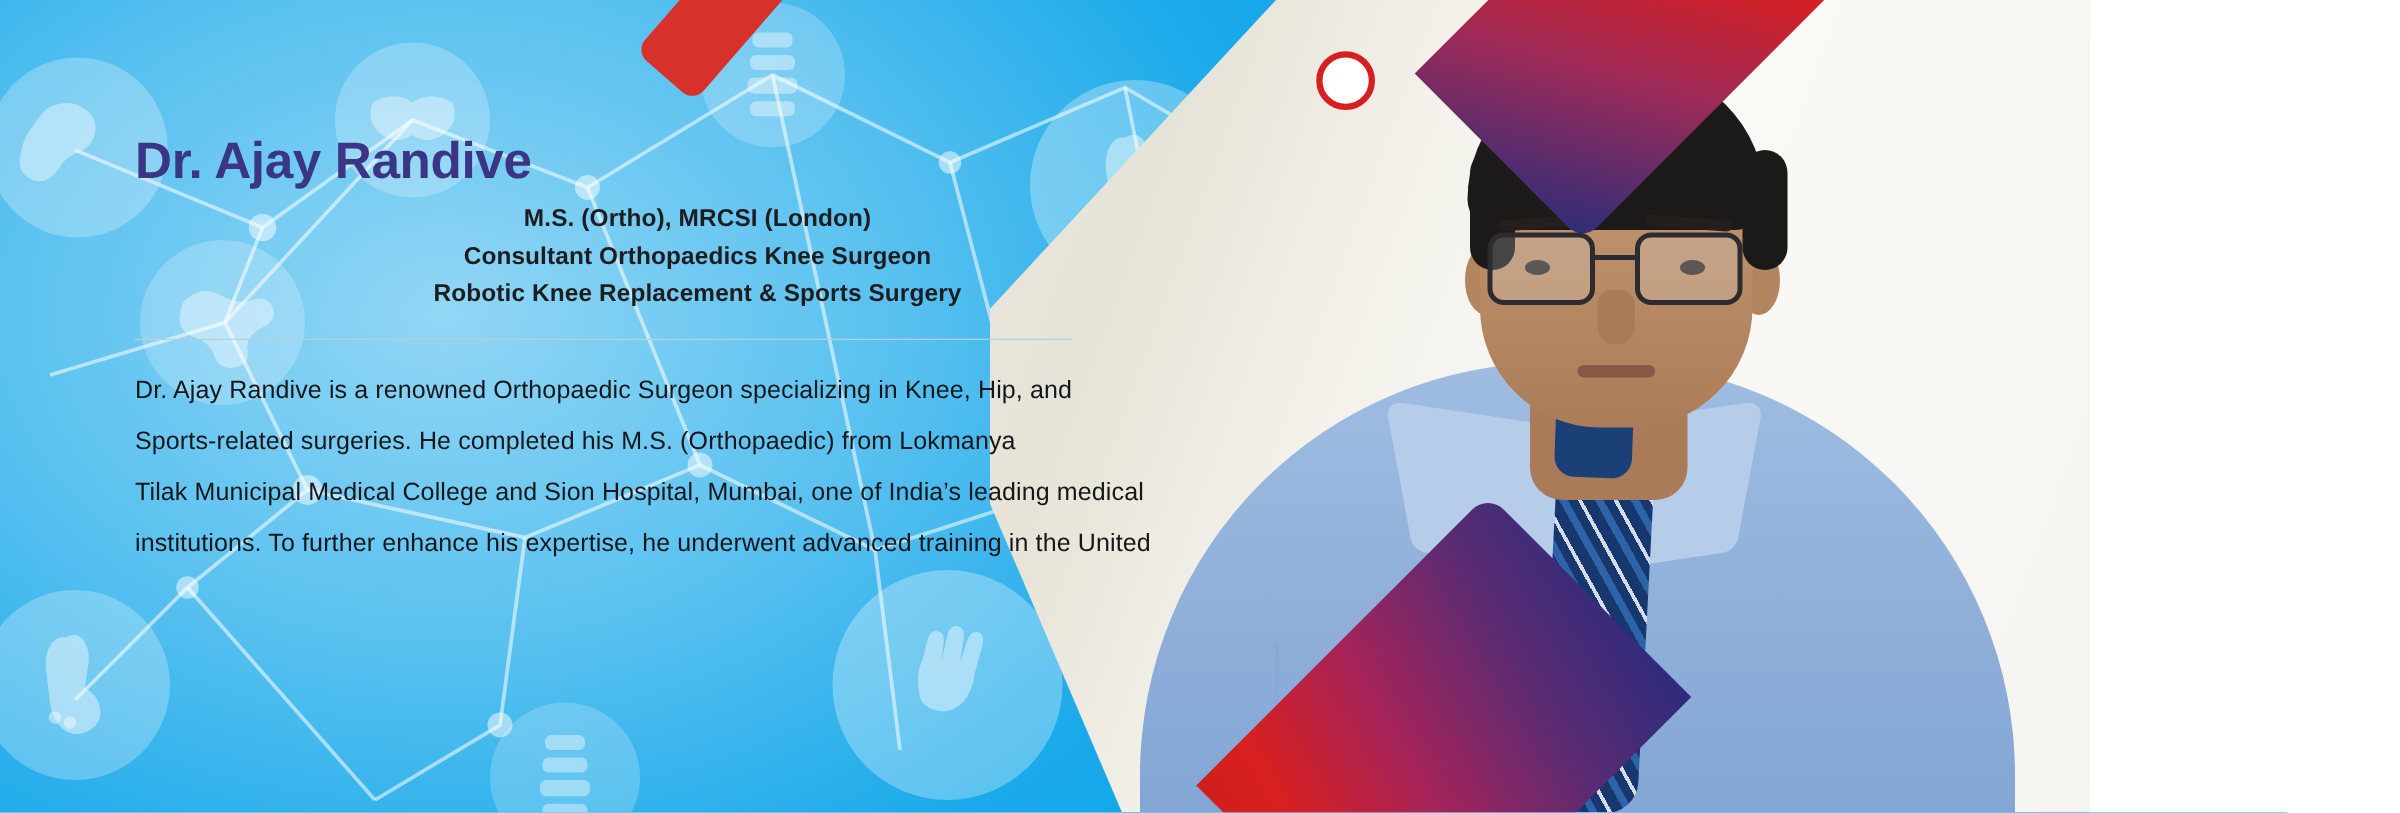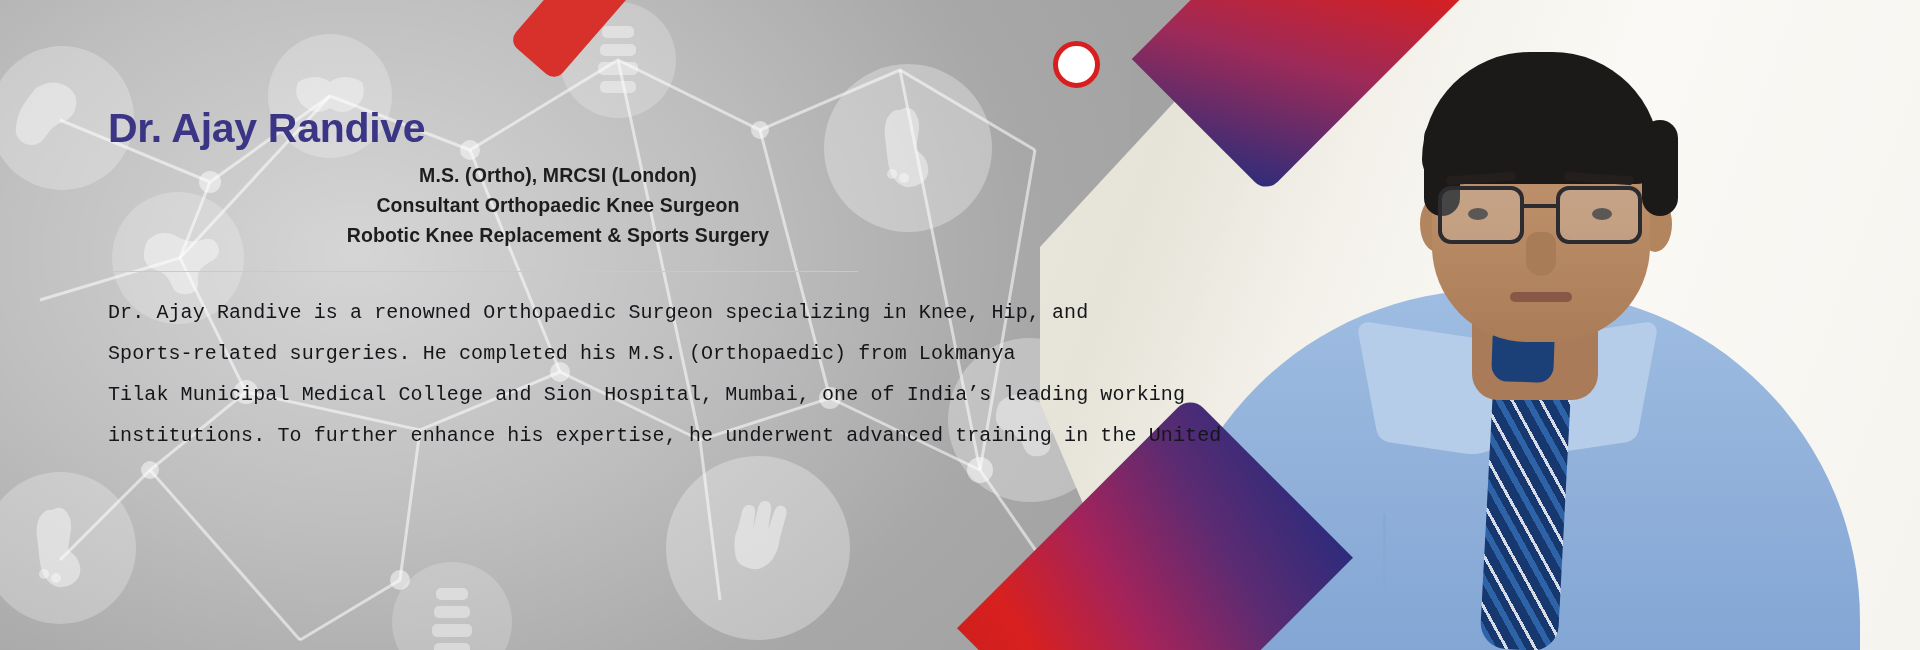--- a/index.html
+++ b/index.html
@@ -6,23 +6,23 @@
   * { box-sizing: border-box; margin: 0; padding: 0; }
   html, body {
     width: 1920px;
     height: 650px;
     overflow: hidden;
     font-family: "Liberation Sans", sans-serif;
   }
 
   .hero {
     position: relative;
-    width: 1920px;
+    width: 1672px;
     height: 650px;
-    background: #a3a3a3;
+    background: #0ea5e9;
     overflow: hidden;
   }
 
   
   .pattern {
     position: absolute;
     inset: 0;
     width: 1920px;
     height: 650px;
     pointer-events: none;
@@ -74,21 +74,21 @@
   }
 
   .divider {
     margin: 21px 0 20px 0;
     width: 750px;
     height: 1px;
     background: #b7cfdb;
     border: 0;
   }
 
-  .bio { width: 890px; font-family: Liberation Mono, monospace; }
+  .bio { width: 890px; }
   .bio-line {
     font-size: 20px;
     color: #14161a;
     line-height: 41px;
     letter-spacing: 0.1px;
     white-space: nowrap;
   }
 
   
   .circle-accent {
@@ -453,27 +453,27 @@
   </div>
 
   <div class="ribbon-top"></div>
   <div class="ribbon-bottom"></div>
 
   <div class="content">
     <h1 class="doc-name">Dr. Ajay Randive</h1>
 
     <ul class="credential-list">
       <li>M.S. (Ortho), MRCSI (London)</li>
-      <li>Consultant Orthopaedic Knee Surgeon</li>
+      <li>Consultant Orthopaedics Knee Surgeon</li>
       <li>Robotic Knee Replacement &amp; Sports Surgery</li>
     </ul>
 
     <hr class="divider">
 
     <div class="bio">
       <div class="bio-line">Dr. Ajay Randive is a renowned Orthopaedic Surgeon specializing in Knee, Hip, and</div>
       <div class="bio-line">Sports-related surgeries. He completed his M.S. (Orthopaedic) from Lokmanya</div>
-      <div class="bio-line">Tilak Municipal Medical College and Sion Hospital, Mumbai, one of India’s leading working</div>
+      <div class="bio-line">Tilak Municipal Medical College and Sion Hospital, Mumbai, one of India’s leading medical</div>
       <div class="bio-line">institutions. To further enhance his expertise, he underwent advanced training in the United</div>
     </div>
   </div>
 
 </div>
 
 </body></html>

